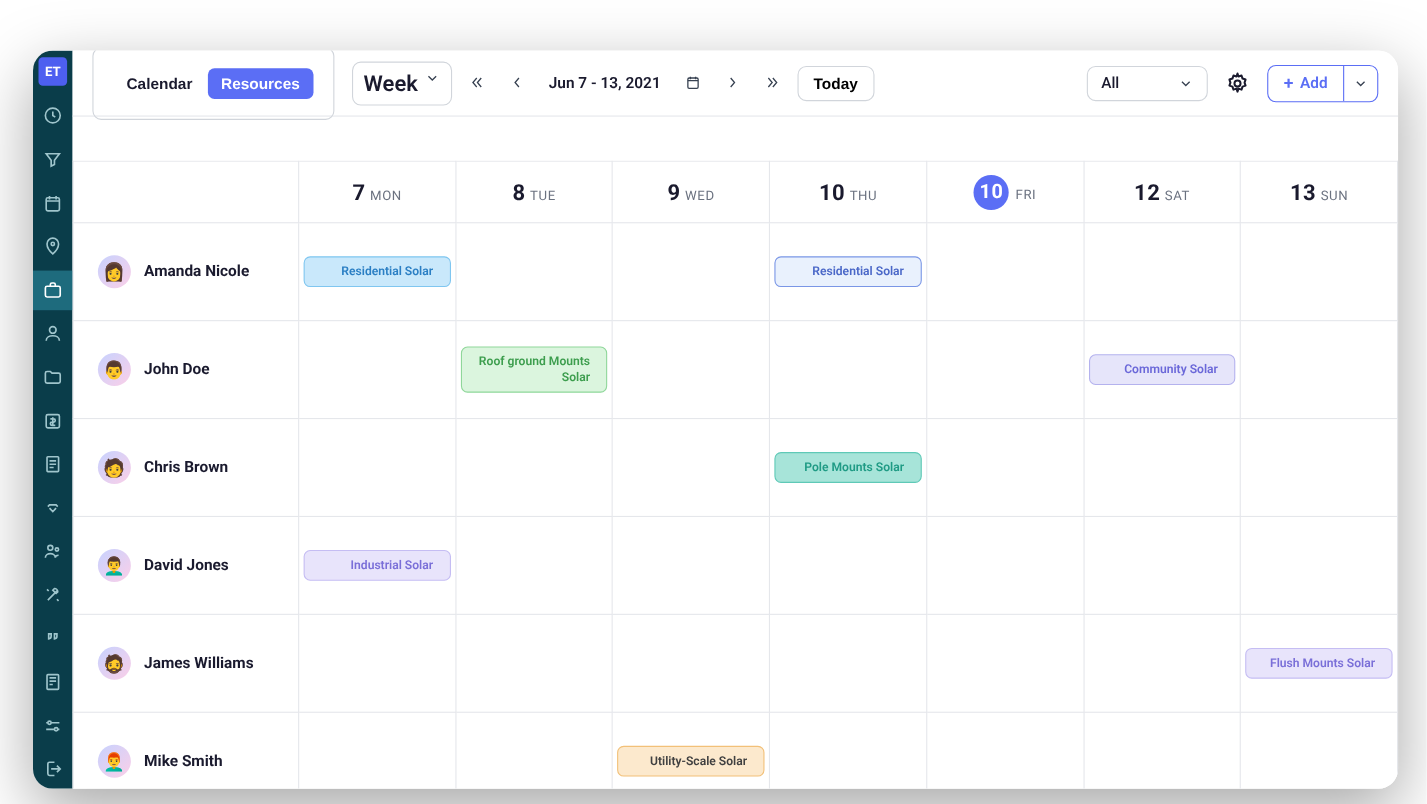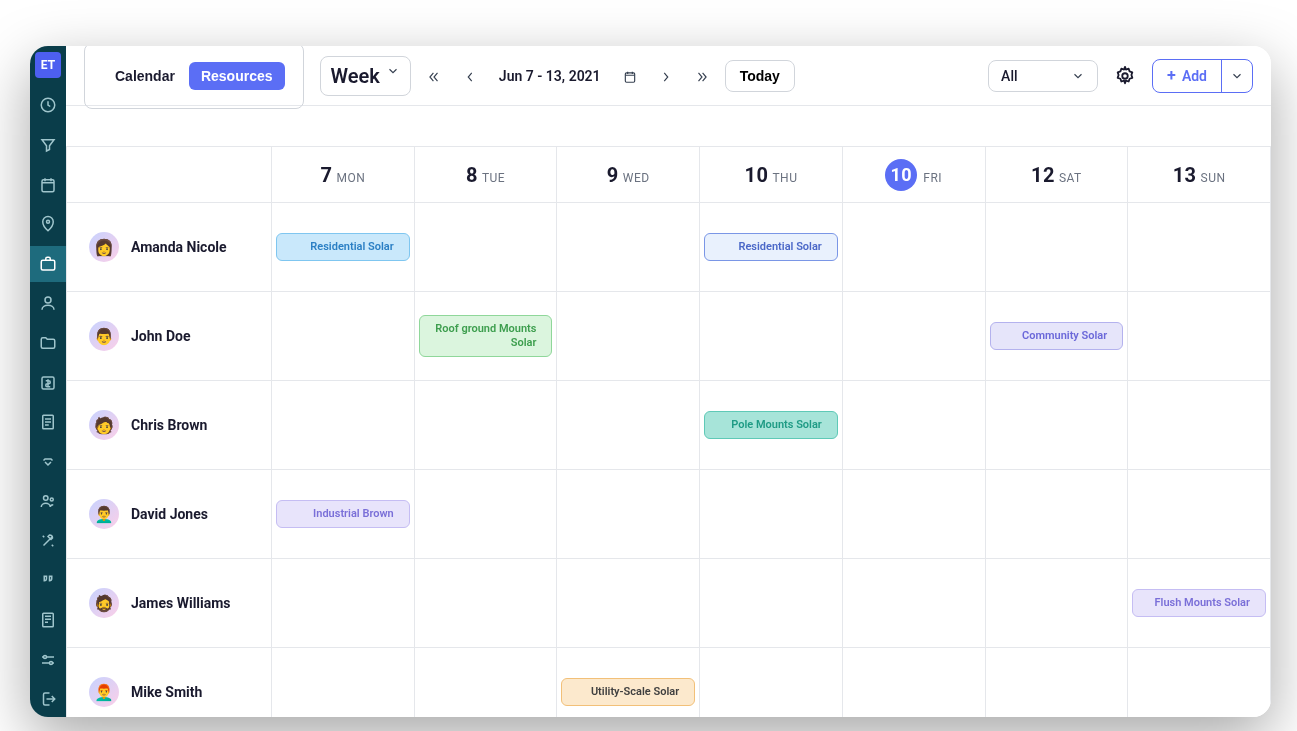--- a/index.html
+++ b/index.html
@@ -104,21 +104,21 @@
     font-size: 20px;
     font-weight: 600;
     cursor: pointer;
     background:#fff;
   }
   .chevron-down {
     width: 14px; height: 14px; color:#374151;
   }
   .nav-controls {
     display: flex;
-    align-items: flex-end;
+    align-items: flex-start;
     gap: 22px;
   }
   .arrow-btn {
     cursor: pointer;
     color: #374151;
     display:flex;
     align-items:center;
   }
   .arrow-btn svg { width:14px; height:14px; }
   .date-range {
@@ -521,21 +521,21 @@
               <td></td>
             </tr>
             <tr>
               <td>
                 <div class="resource-cell">
                   <div class="avatar">👨‍🦱</div>
                   <div class="resource-name">David Jones</div>
                 </div>
               </td>
               <td>
-                <div class="event c-lavlight">Industrial Brown</div>
+                <div class="event c-lavlight">Industrial Solar</div>
               </td>
               <td></td>
               <td></td>
               <td></td>
               <td></td>
               <td></td>
               <td></td>
             </tr>
             <tr>
               <td>

